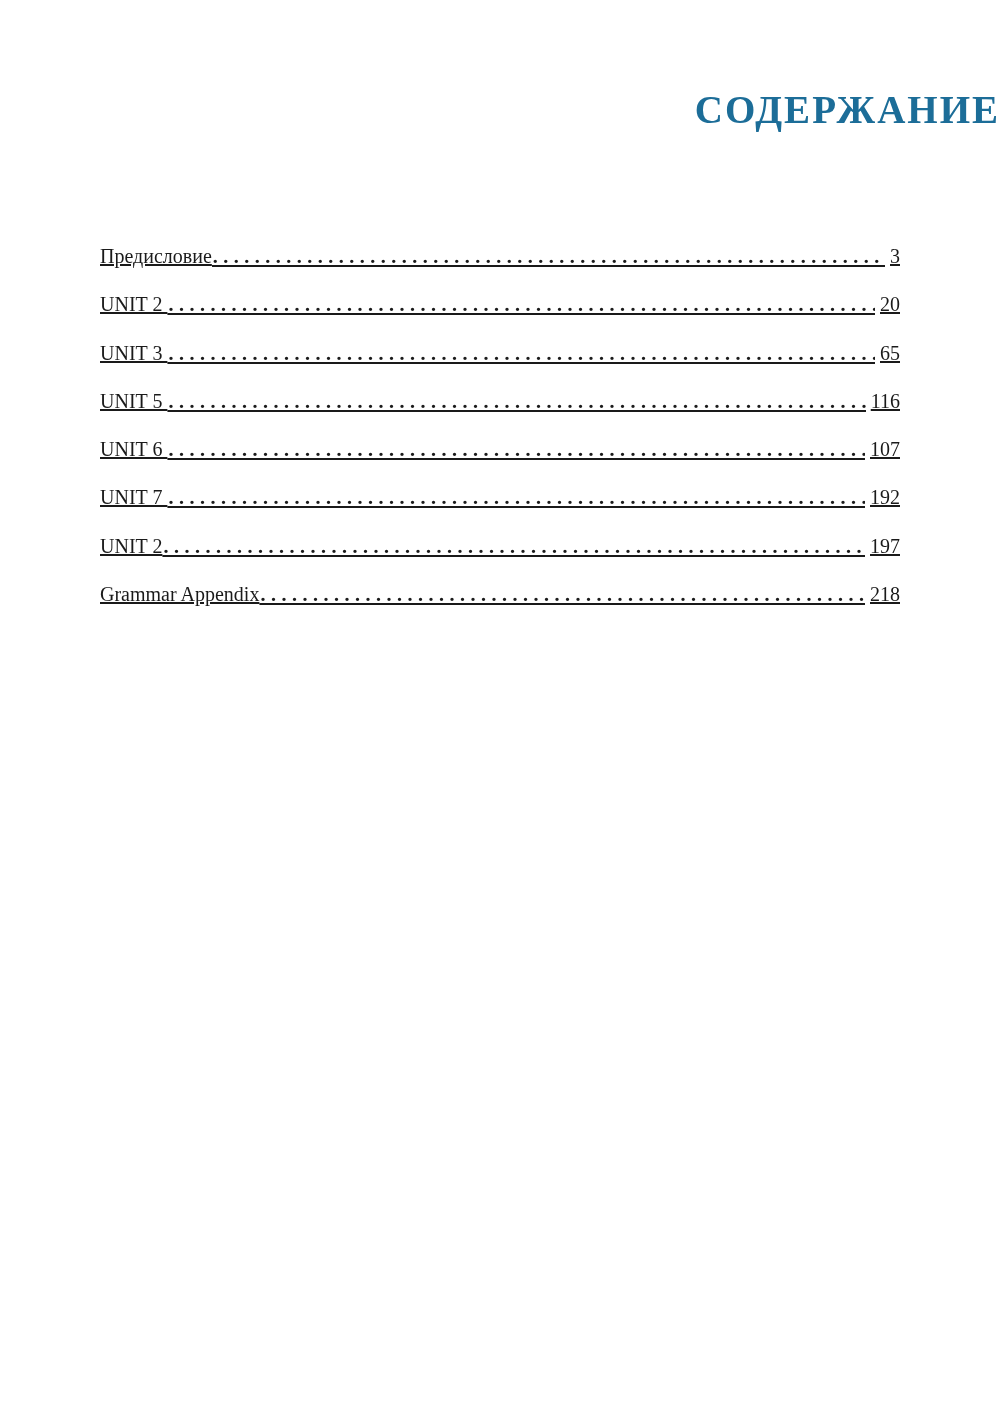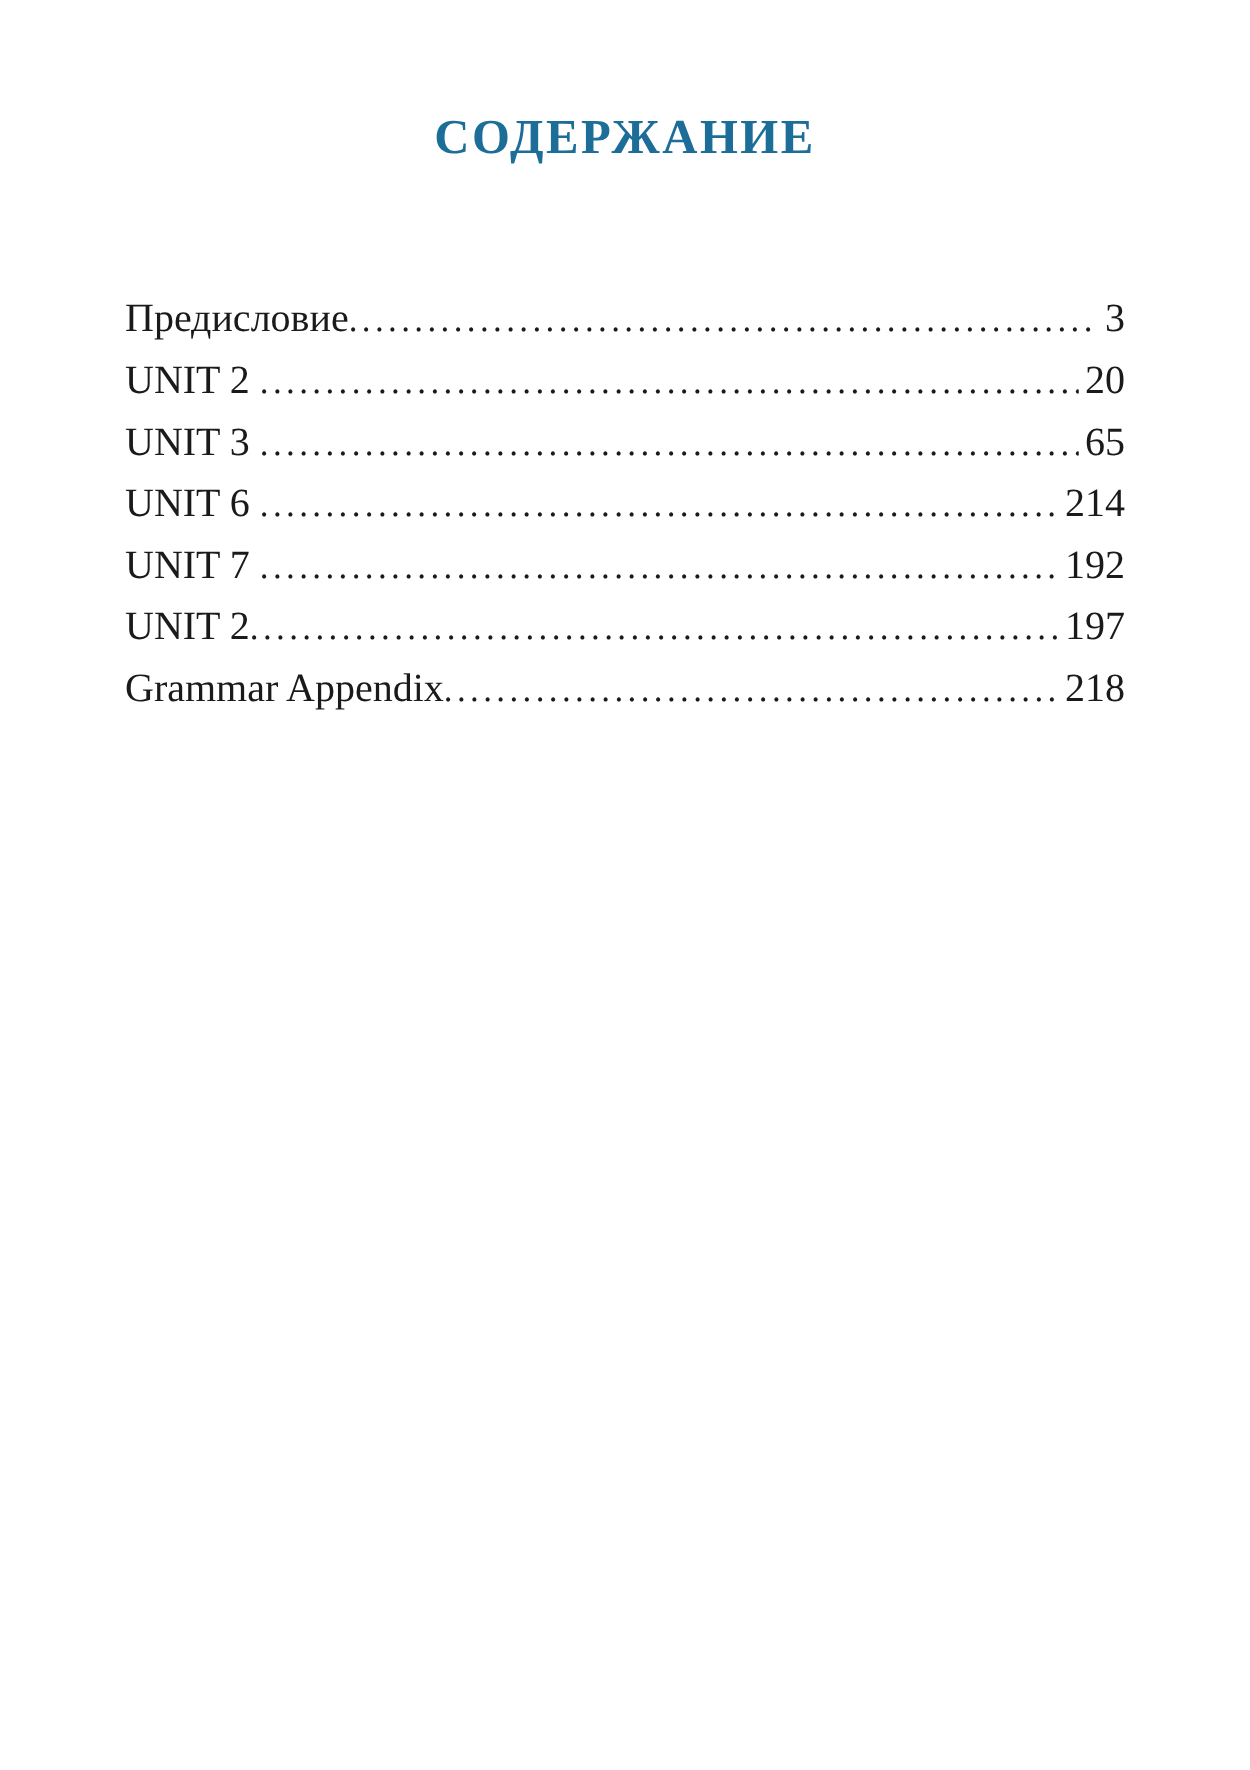--- a/index.html
+++ b/index.html
@@ -15,38 +15,39 @@
     overflow: hidden;
   }
   .page {
     width: 1000px;
     height: 1416px;
     box-sizing: border-box;
   }
   .doc-title {
     margin: 0;
     padding-top: 90px;
-    text-align: center;
+    text-align: right;
     font-size: 39px;
     font-weight: bold;
     letter-spacing: 2px;
     line-height: 1.05;
     color: #1c6d98;
   }
   .toc {
     margin-top: 100px;
     padding: 0 100px 0 100px;
   }
   .toc-row {
     display: flex;
     align-items: baseline;
     line-height: 46.3px;
-    font-size: 32px;
+    font-size: 20px;
     color: #1a1a1a;
     white-space: pre;
+    text-decoration: underline;
   }
   .toc-label {
     flex: 0 0 auto;
   }
   .toc-dots {
     flex: 1 1 auto;
     overflow: hidden;
     white-space: nowrap;
     font-size: 28px;
   }
@@ -64,18 +65,19 @@
 <body>
 
 <div class="page">
   <h1 class="doc-title">СОДЕРЖАНИЕ</h1>
 
   <div class="toc">
 
   <div class="toc-row"><span class="toc-label">Предисловие</span><span class="toc-dots"></span><span class="toc-page">3</span></div>
       <div class="toc-row"><span class="toc-label">UNIT 2&nbsp;</span><span class="toc-dots"></span><span class="toc-page">20</span></div>
       <div class="toc-row"><span class="toc-label">UNIT 3&nbsp;</span><span class="toc-dots"></span><span class="toc-page">65</span></div>
-      <div class="toc-row"><span class="toc-label">UNIT 6&nbsp;</span><span class="toc-dots"></span><span class="toc-page">214</span></div>
+      <div class="toc-row"><span class="toc-label">UNIT 5&nbsp;</span><span class="toc-dots"></span><span class="toc-page">116</span></div>
+      <div class="toc-row"><span class="toc-label">UNIT 6&nbsp;</span><span class="toc-dots"></span><span class="toc-page">107</span></div>
       <div class="toc-row"><span class="toc-label">UNIT 7&nbsp;</span><span class="toc-dots"></span><span class="toc-page">192</span></div>
       <div class="toc-row"><span class="toc-label">UNIT 2</span><span class="toc-dots"></span><span class="toc-page">197</span></div>
       <div class="toc-row"><span class="toc-label">Grammar Appendix</span><span class="toc-dots"></span><span class="toc-page">218</span></div>
     </div>
 </div>
 
 </body></html>

